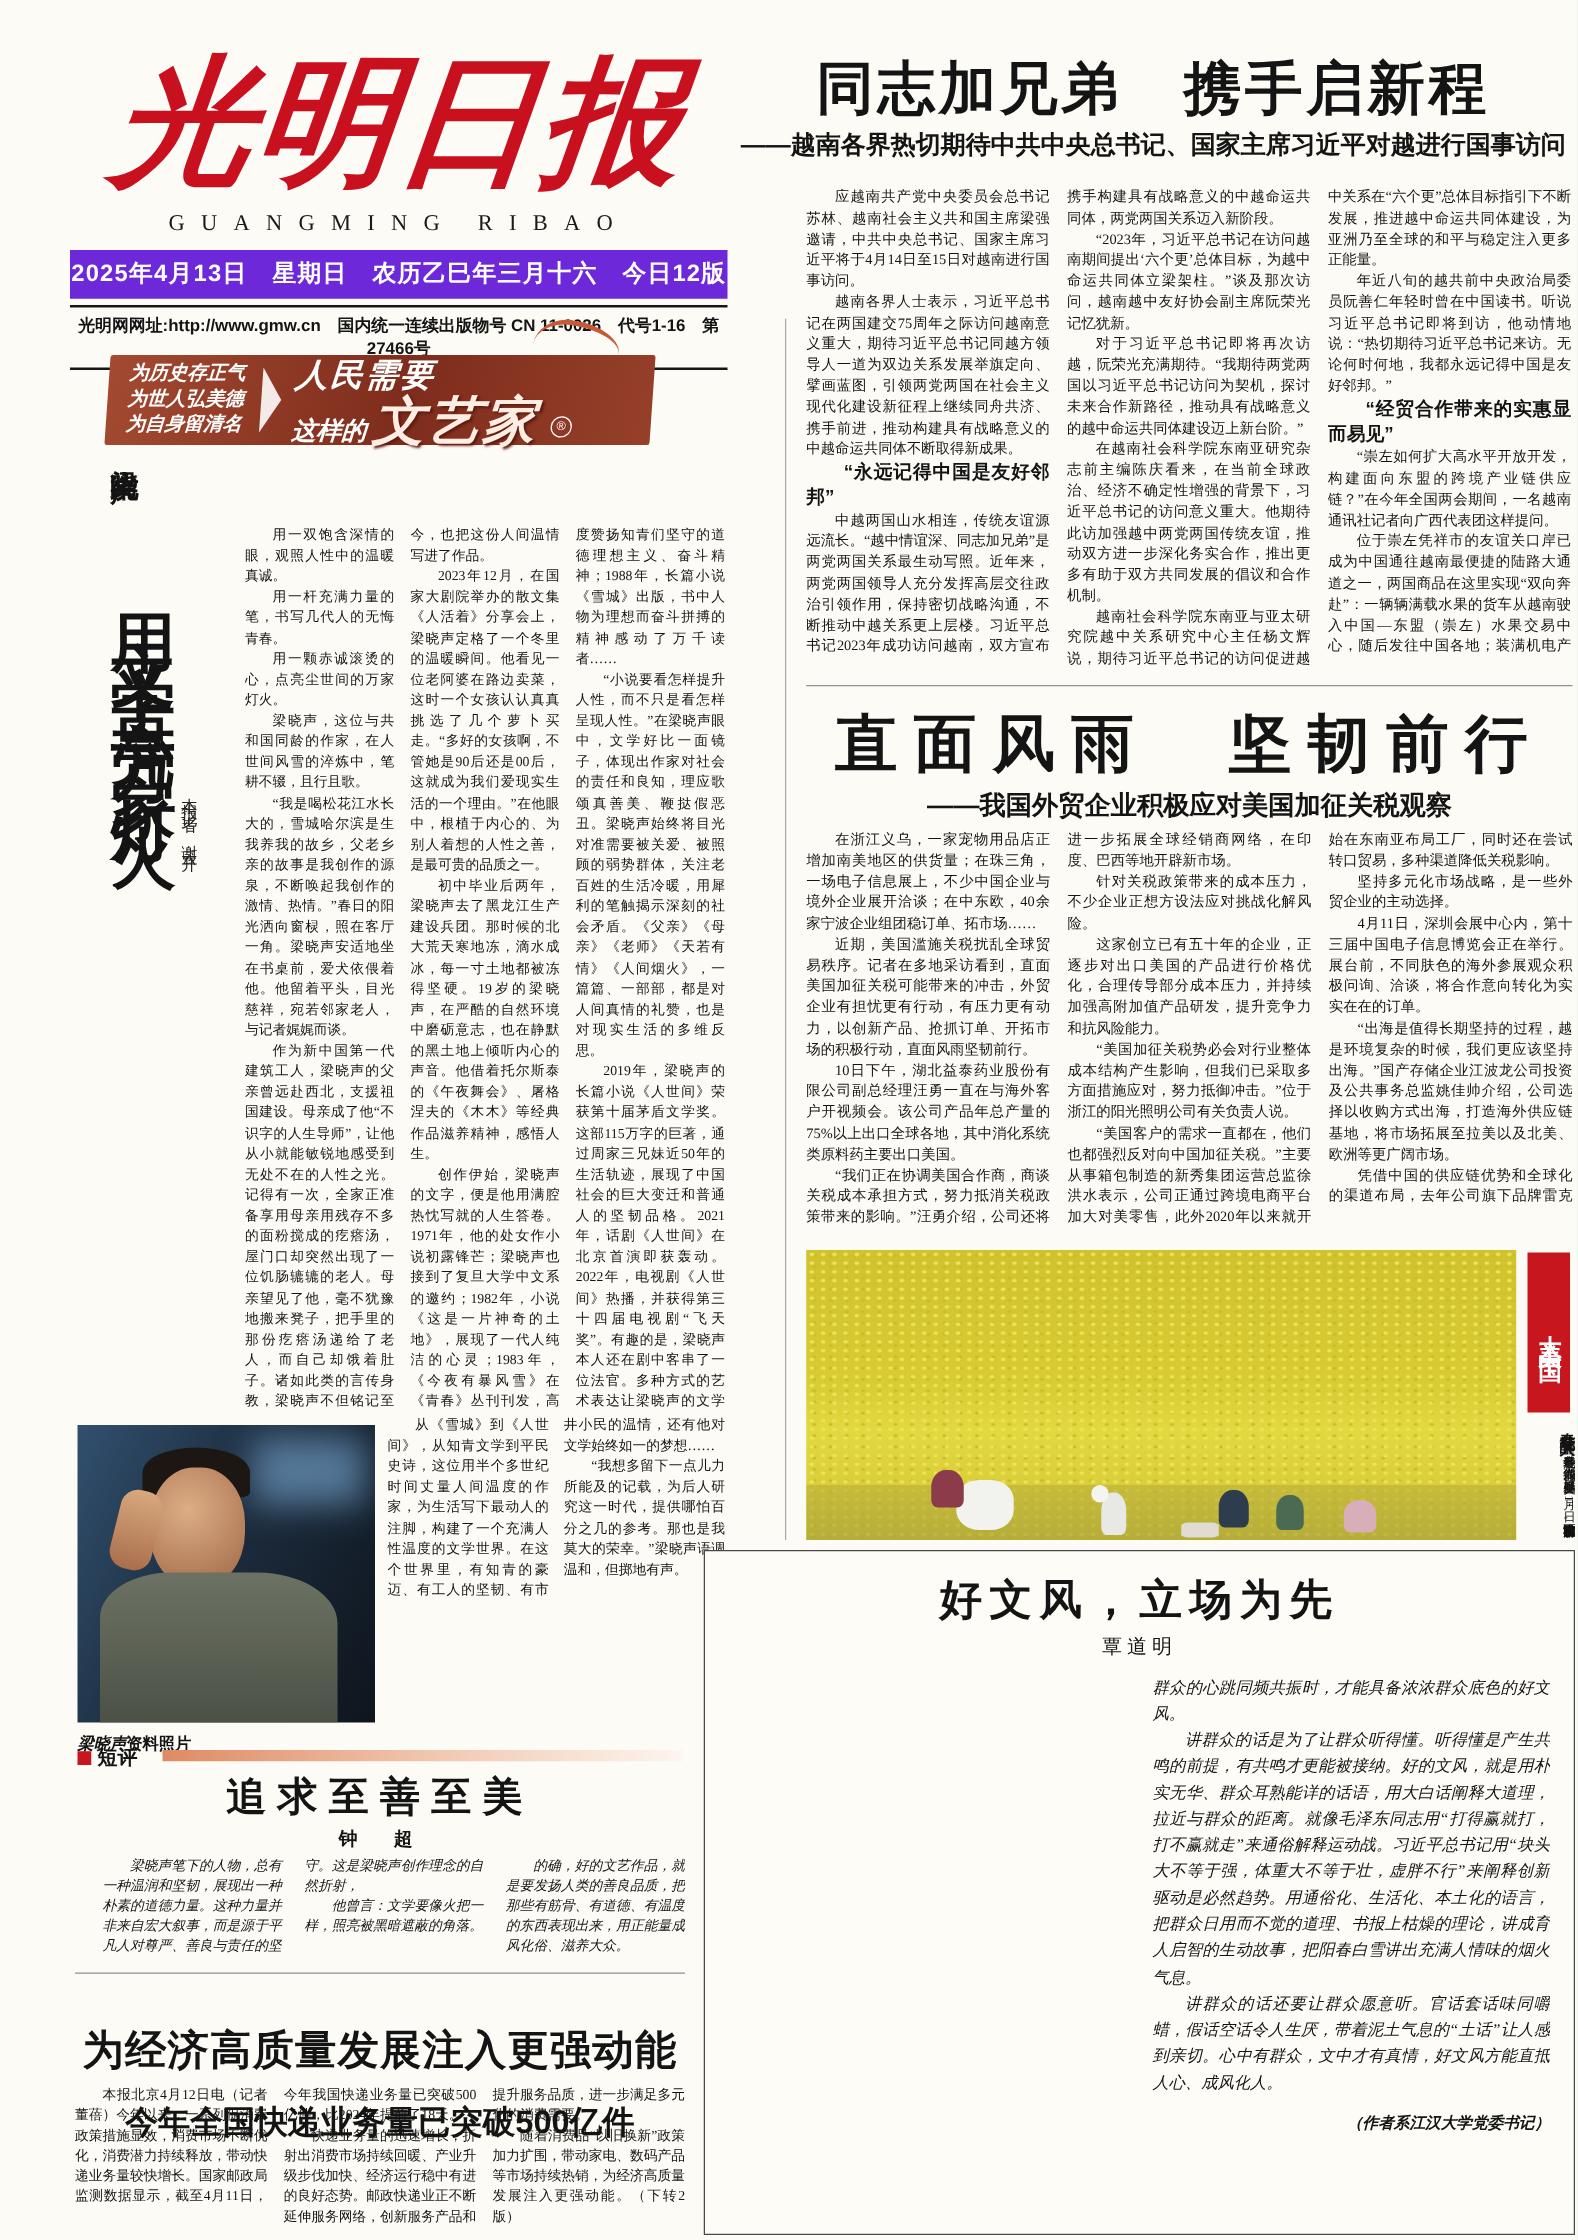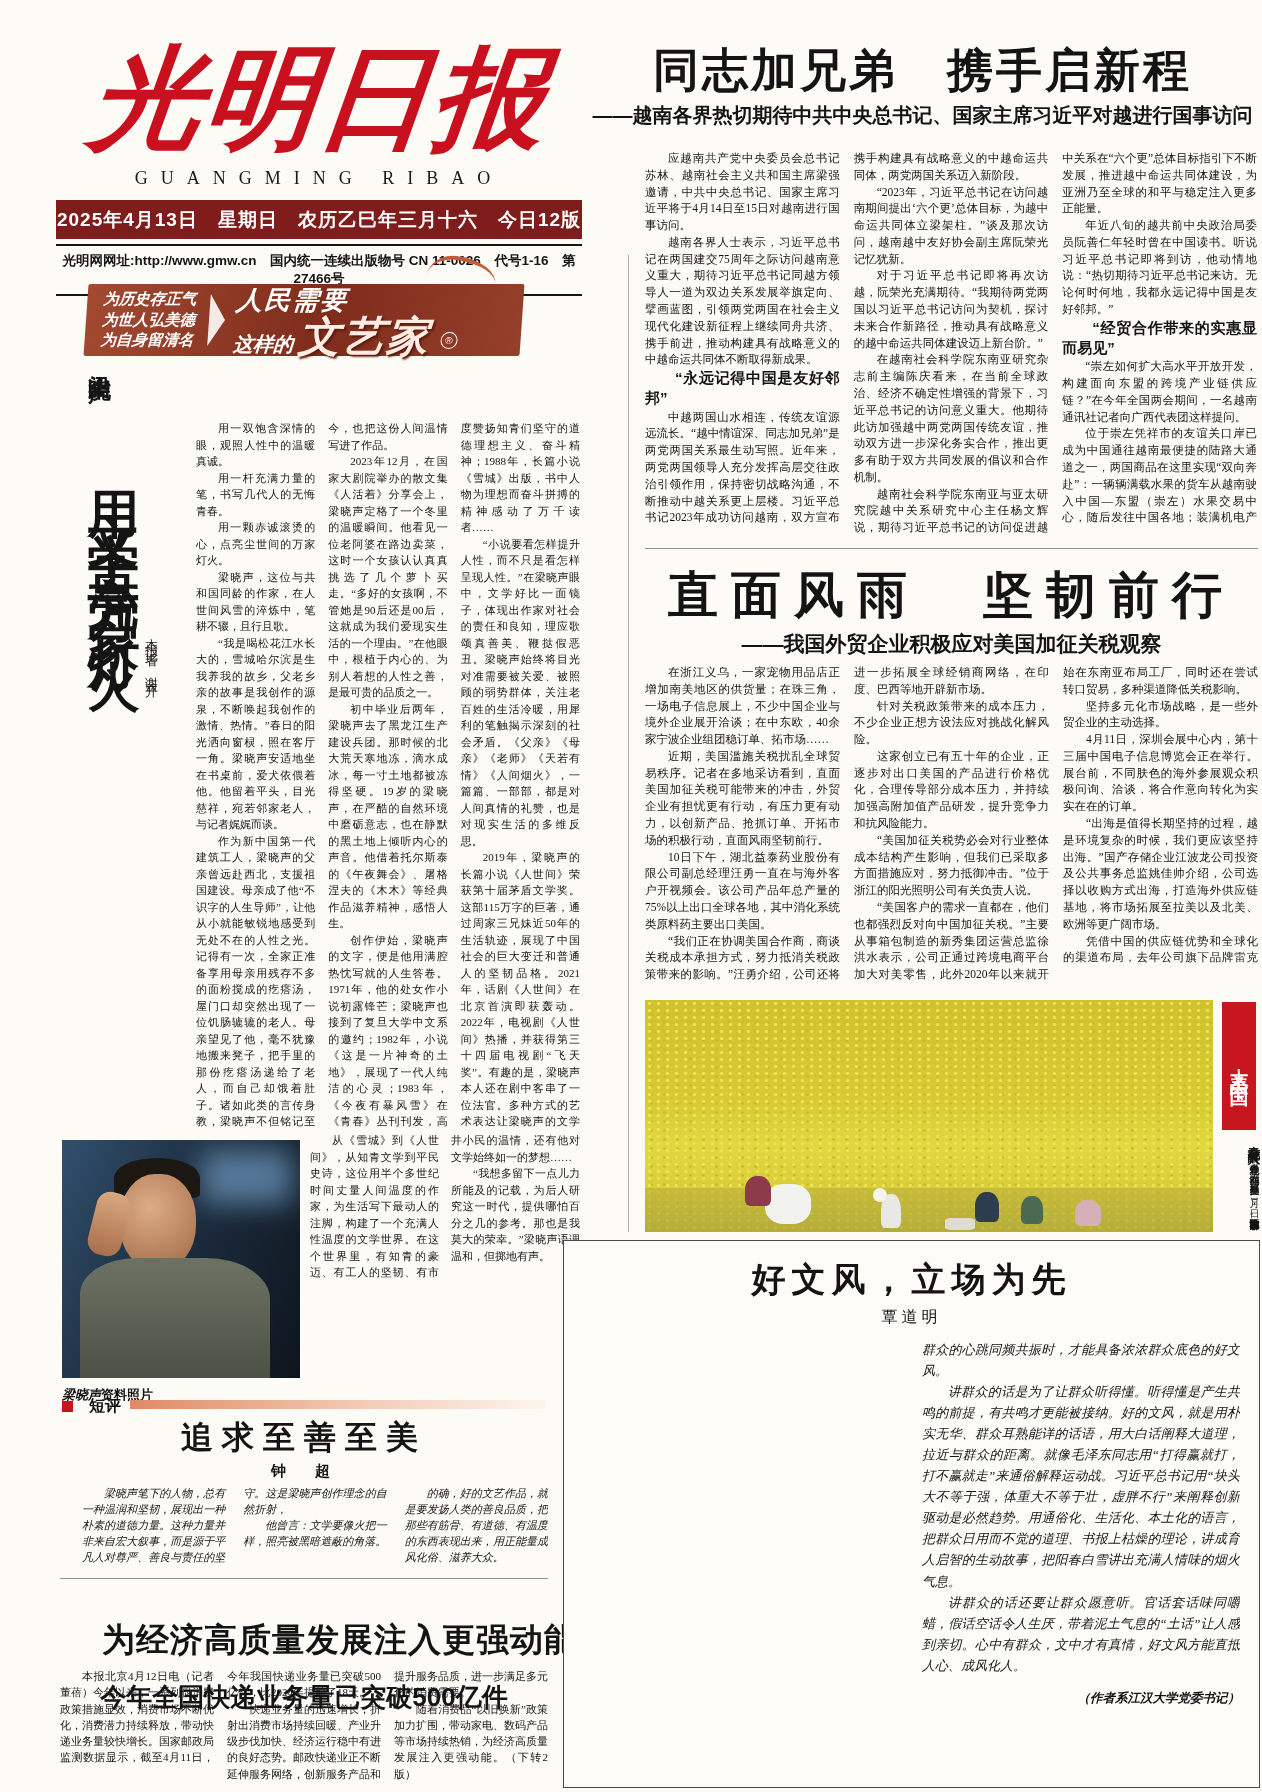--- a/index.html
+++ b/index.html
@@ -8,21 +8,21 @@
   .abs{position:absolute;}
   .sans{font-family:"Liberation Sans","DejaVu Sans",sans-serif;}
   p.para{margin:0;text-indent:2em;text-align:justify;}
   .colsub{font-family:"Liberation Sans","DejaVu Sans",sans-serif;font-weight:bold;font-size:15px;
           line-height:1.35;margin:10px 0 8px;text-indent:0;text-align:left;break-inside:avoid;}
   
   .brand{left:58px;top:30px;width:522px;height:140px;color:#c8101e;font-weight:bold;font-style:italic;
          font-size:112px;line-height:136px;text-align:center;transform:skewX(-6deg);letter-spacing:2px;
          font-family:"DejaVu Sans",sans-serif;}
   .roman{left:58px;top:168px;width:522px;text-align:center;font-size:18px;letter-spacing:13px;color:#1a1a1a;}
-  .datebar{left:56px;top:200px;width:526px;height:39px;background:#7f1d1d;color:#fff;font-weight:bold;
+  .datebar{left:56px;top:200px;width:526px;height:39px;background:#6d28d9;color:#fff;font-weight:bold;
            font-size:19px;line-height:39px;text-align:center;letter-spacing:1px;}
   .infoline{left:56px;top:244px;width:526px;border-top:2px solid #161616;border-bottom:2px solid #161616;
             padding:6px 0;font-size:13.5px;font-weight:bold;text-align:center;}
   
   .banner{left:86px;top:284px;width:436px;height:72px;background:linear-gradient(100deg,#a34a31,#7e2c1c 55%,#96402a);
           transform:skewX(-4deg);display:flex;align-items:center;color:#fff;border-radius:2px;}
   .slogans{margin-left:16px;font-weight:bold;font-style:italic;font-size:15.5px;line-height:1.35;white-space:nowrap;}
   .chev{width:0;height:0;border-left:16px solid #fff;border-top:26px solid transparent;border-bottom:26px solid transparent;margin:0 10px 0 14px;opacity:.9;}
   .bright{position:relative;flex:1;}
   .b1{font-weight:bold;font-style:italic;font-size:26px;letter-spacing:2px;}
@@ -51,30 +51,30 @@
   .p-face{position:absolute;left:58px;top:34px;width:76px;height:96px;border-radius:46%;
           background:radial-gradient(circle at 40% 35%,#dcae86,#a8704e 85%);}
   .p-hand{position:absolute;left:30px;top:52px;width:34px;height:64px;border-radius:14px;
           background:linear-gradient(#d8a87e,#a96f4c);transform:rotate(14deg);}
   .p-jacket{position:absolute;left:18px;top:118px;width:190px;height:120px;background:linear-gradient(#6c7263,#4c5146);
             border-radius:30% 34% 0 0;}
   .f-caption{left:62px;top:1386px;width:238px;display:flex;justify-content:flex-start;font-size:13px;}
   .f-cap-l{font-style:italic;font-weight:bold;}
   .f-cap-r{font-weight:bold;}
   
-  .sr-label{left:62px;top:1396px;font-weight:bold;font-size:16px;display:flex;align-items:center;gap:16px;}
+  .sr-label{left:62px;top:1396px;font-weight:bold;font-size:16px;display:flex;align-items:center;gap:5px;}
   .sr-sq{display:inline-block;width:11px;height:11px;background:#c8161e;}
   .sr-bar{left:130px;top:1400px;width:416px;height:9px;background:linear-gradient(to right,#df8a64,#f2cab4 55%,#fdf5ef);}
   .sr-title{left:60px;top:1416px;width:488px;text-align:center;font-weight:900;font-size:32px;letter-spacing:9px;}
   .sr-author{left:60px;top:1462px;width:488px;text-align:center;font-weight:bold;font-size:15px;letter-spacing:7px;}
   .sr-body{left:82px;top:1486px;width:466px;height:86px;column-count:3;column-gap:18px;
            font-size:11px;font-style:italic;line-height:1.45;overflow:hidden;}
   
   .ex-kicker{left:60px;top:1680px;width:488px;text-align:center;font-weight:bold;font-size:26px;}
-  .ex-head{left:60px;top:1618px;width:488px;text-align:center;font-weight:900;font-size:33px;letter-spacing:1px;margin-left:36px;}
+  .ex-head{left:60px;top:1618px;width:488px;text-align:center;font-weight:900;font-size:33px;letter-spacing:1px;}
   .ex-body{left:60px;top:1668px;width:488px;height:116px;column-count:3;column-gap:13px;
            font-size:11px;line-height:1.48;overflow:hidden;}
   
   .vn-head{left:585px;top:40px;width:675px;text-align:center;font-weight:900;font-size:46px;letter-spacing:3px;}
   .vn-sub{left:585px;top:102px;width:675px;text-align:center;font-weight:bold;font-size:20px;}
   .vn-body{left:645px;top:150px;width:612px;height:390px;column-count:3;column-gap:14px;
            font-size:11.5px;line-height:1.46;overflow:hidden;}
   
   .tr-head{left:645px;top:562px;width:613px;text-align:center;font-weight:900;font-size:50px;letter-spacing:13px;}
   .tr-sub{left:645px;top:630px;width:613px;text-align:center;font-weight:bold;font-size:21px;}

